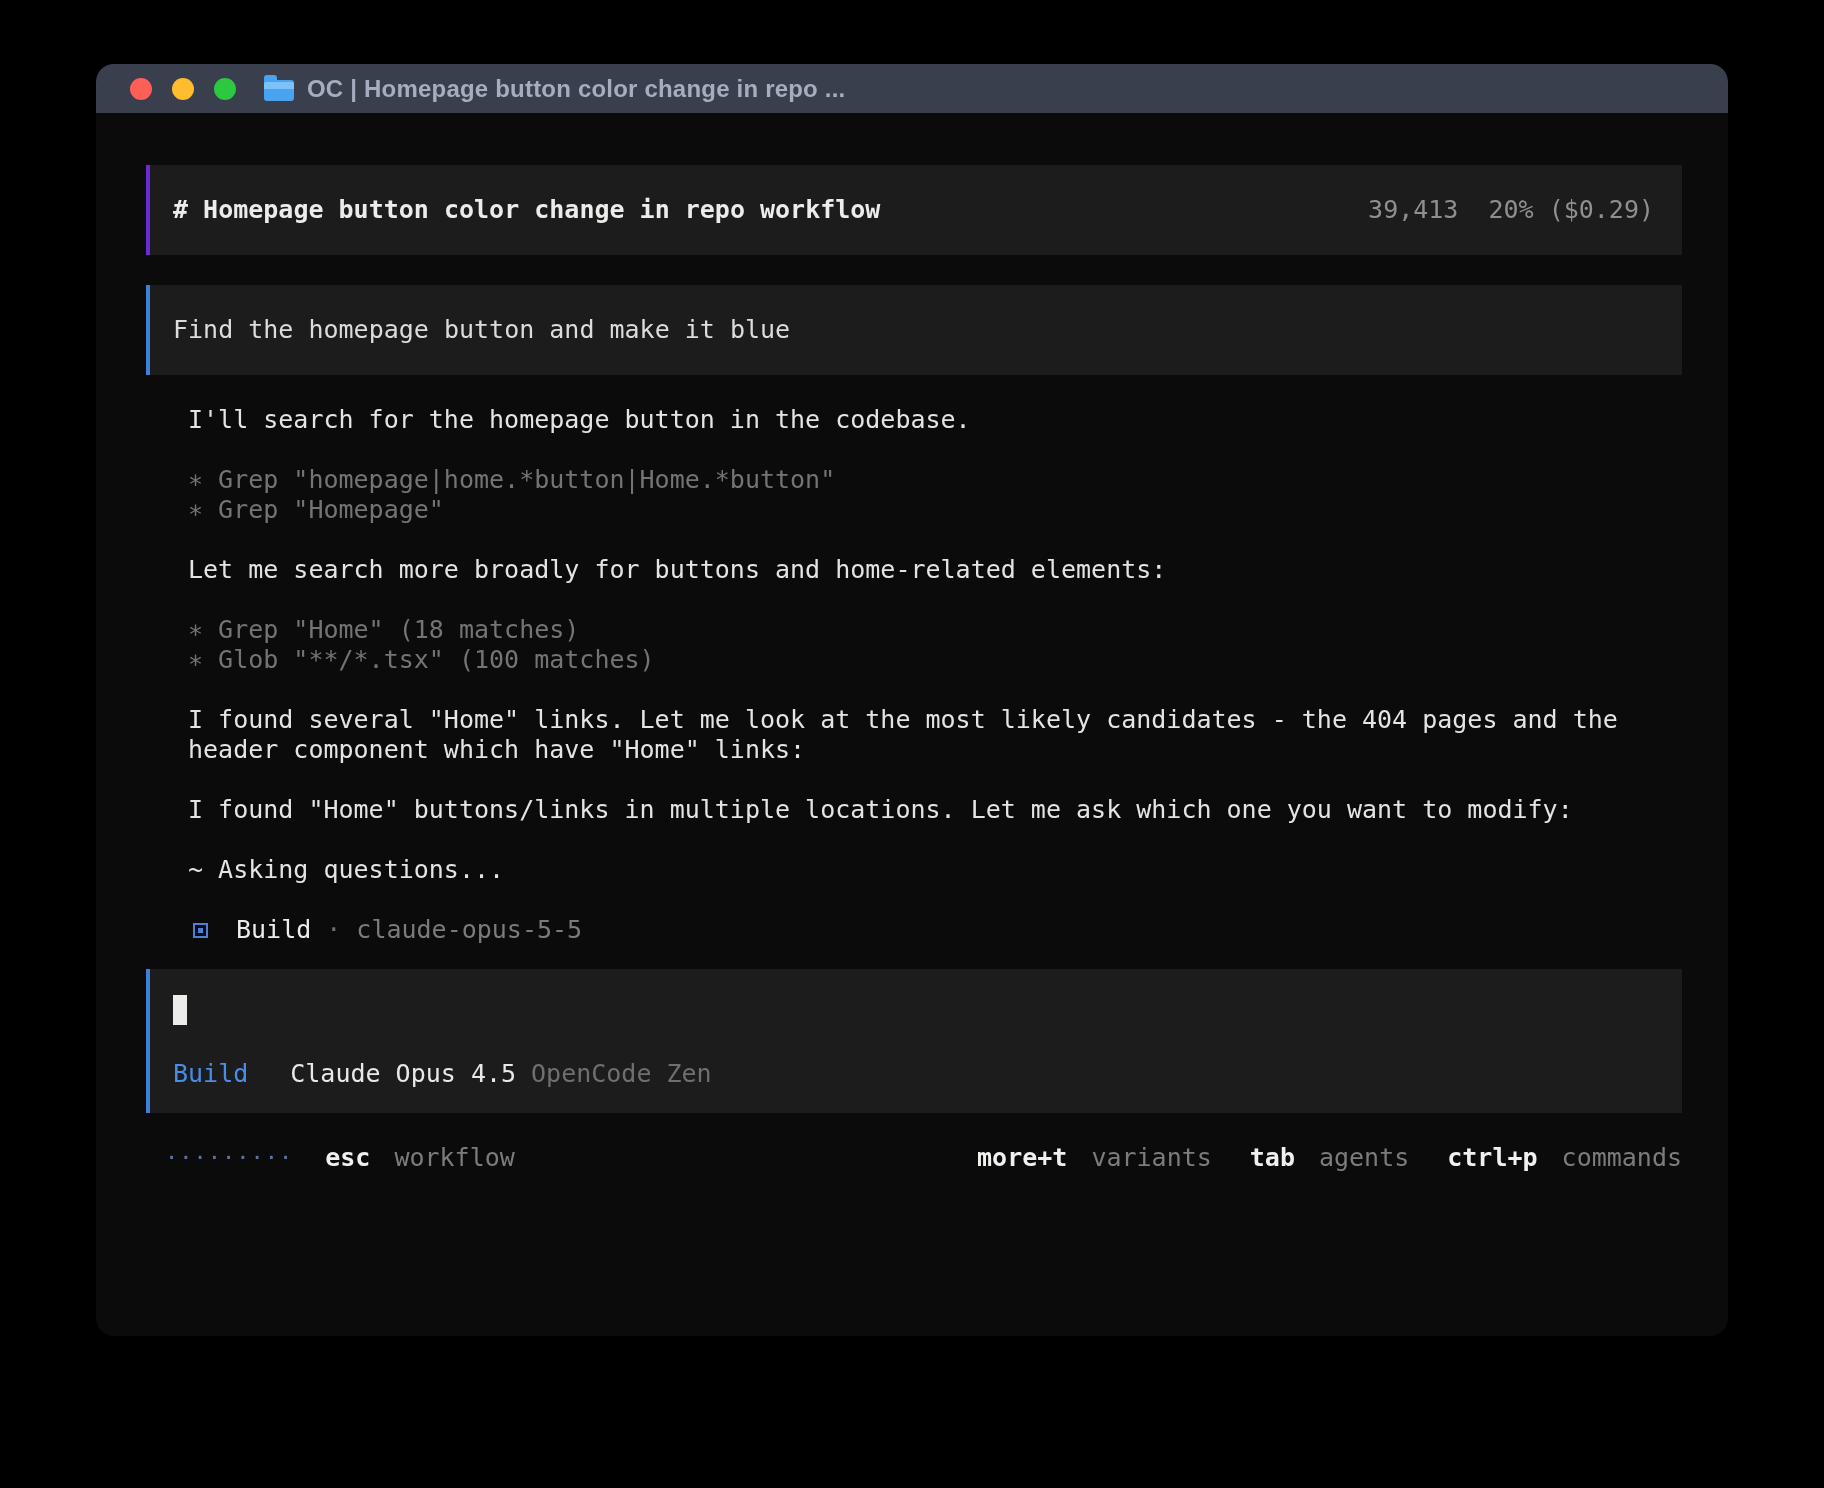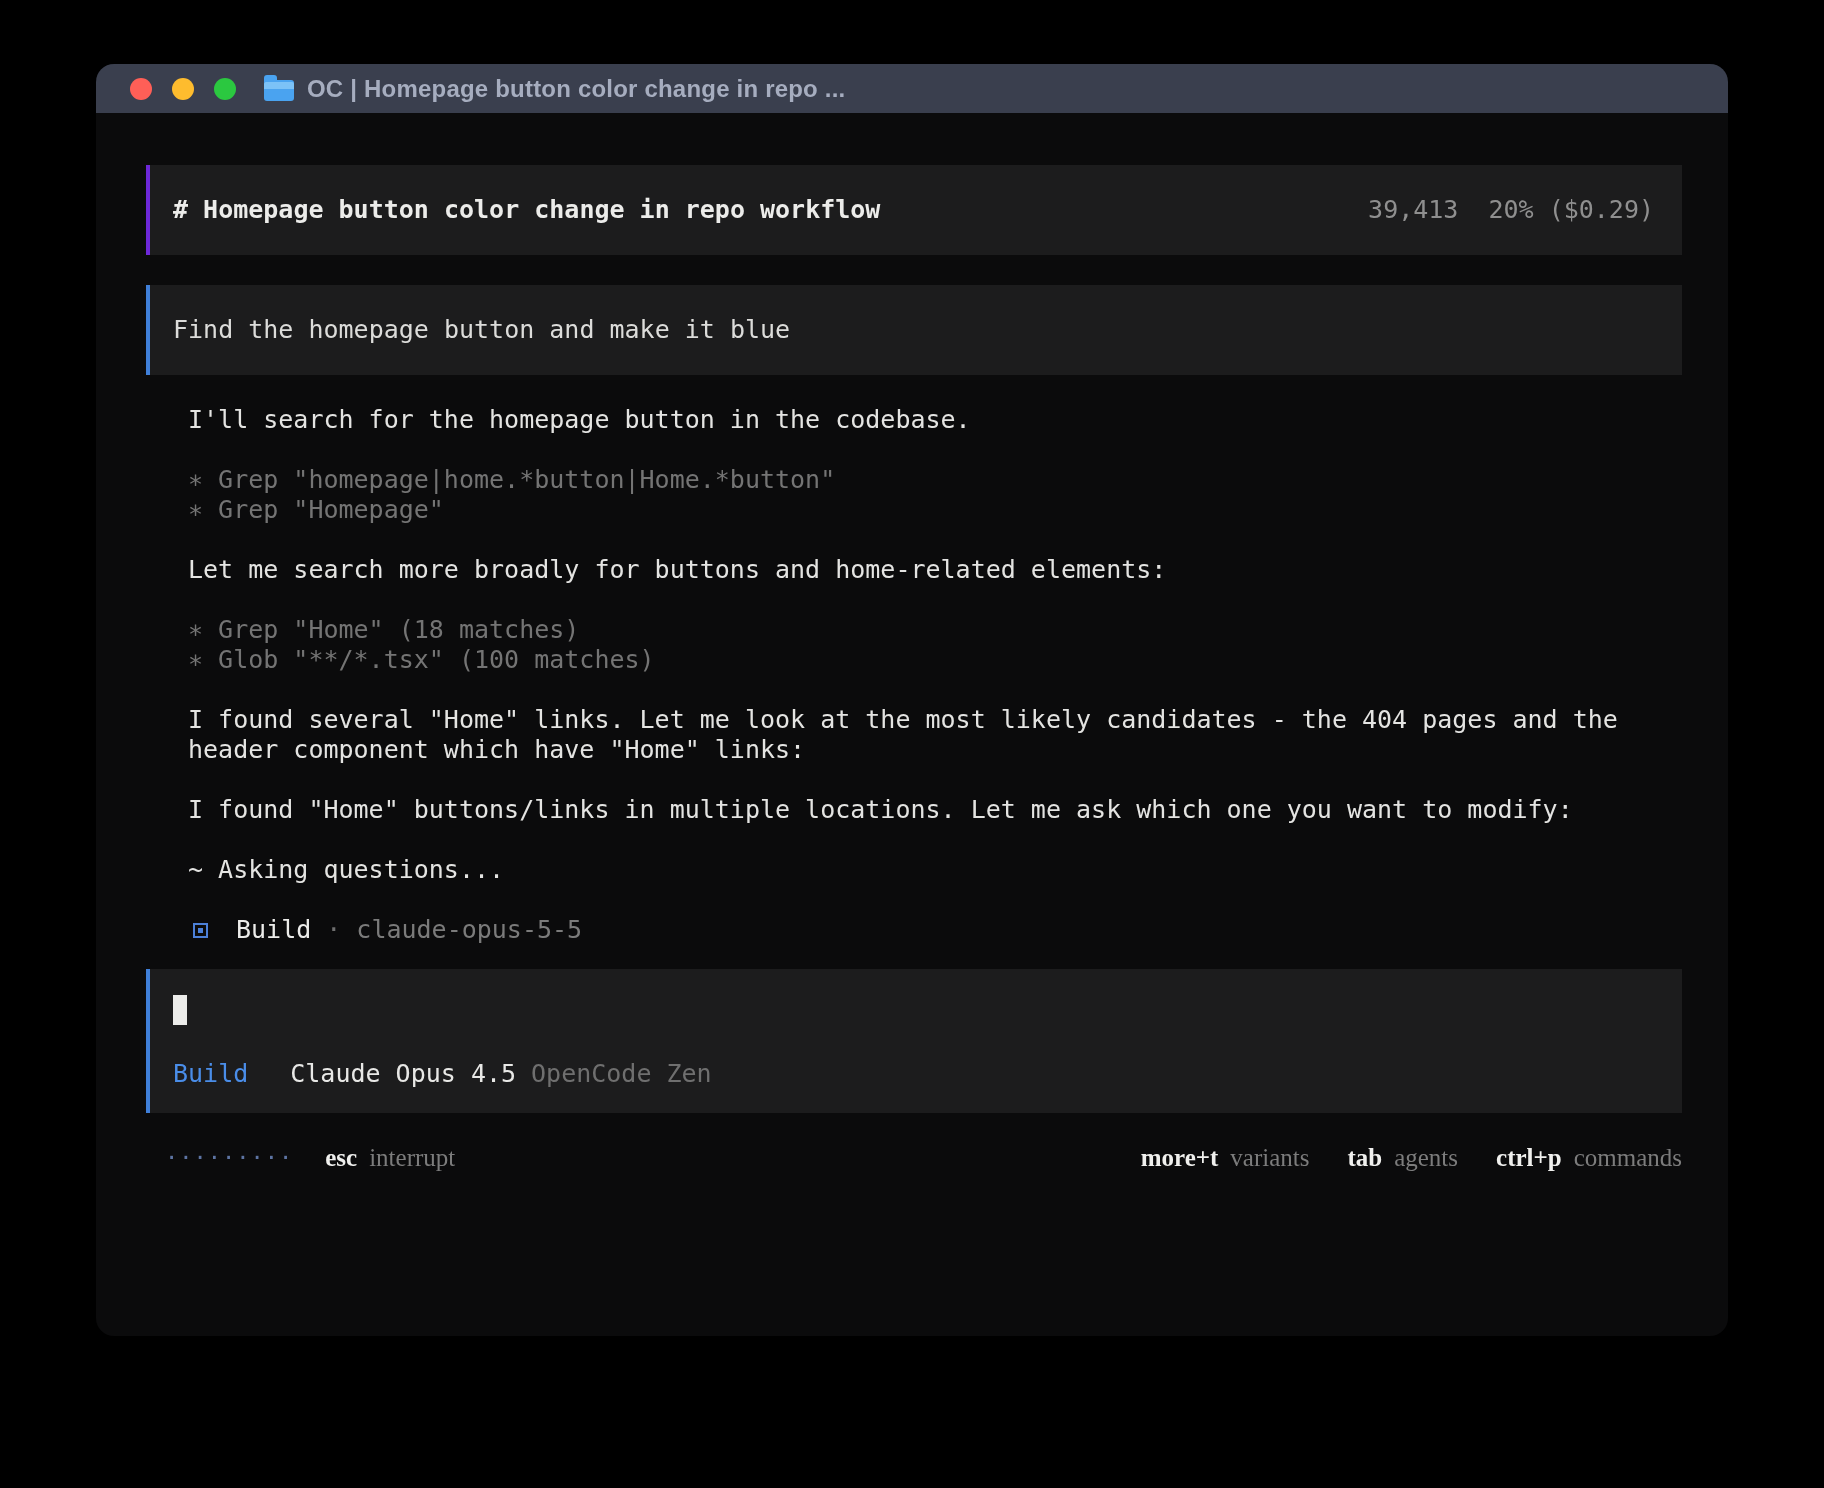--- a/index.html
+++ b/index.html
@@ -77,21 +77,21 @@
 
   .statusbar {
     margin-top:30px; height:30px; display:flex; align-items:center;
     justify-content:space-between;
   }
   .sb-left { display:flex; align-items:center; gap:32px; margin-left:19px; }
   .spinner { font-size:22px; letter-spacing:1px; color:#5d74a3; }
   .kbd { color:#f0f0ee; font-weight:700; white-space:pre; }
   .hint-label { color:#7c7c7c; white-space:pre; }
   .sb-right { display:flex; gap:38px; }
-  .hint { display:flex; gap:12px;font-family:Liberation Serif, serif; }
+  .hint { display:flex; gap:24px; }
 </style>
 </head>
 <body>
 
 <div class="page">
   <div class="window">
 
     <div class="titlebar">
       <div class="lights">
         <div class="light close"></div>
@@ -160,21 +160,21 @@
           <span class="in-model">Claude Opus 4.5</span>
           <span class="in-provider">OpenCode Zen</span>
         </div>
       </div>
 
       <div class="statusbar">
         <div class="sb-left">
           <span class="spinner">·········</span>
           <span class="hint">
             <span class="kbd">esc</span>
-            <span class="hint-label">interrupt</span>
+            <span class="hint-label">workflow</span>
           </span>
         </div>
         <div class="sb-right">
           <span class="hint">
             <span class="kbd">more+t</span>
             <span class="hint-label">variants</span>
           </span>
           <span class="hint">
             <span class="kbd">tab</span>
             <span class="hint-label">agents</span>

